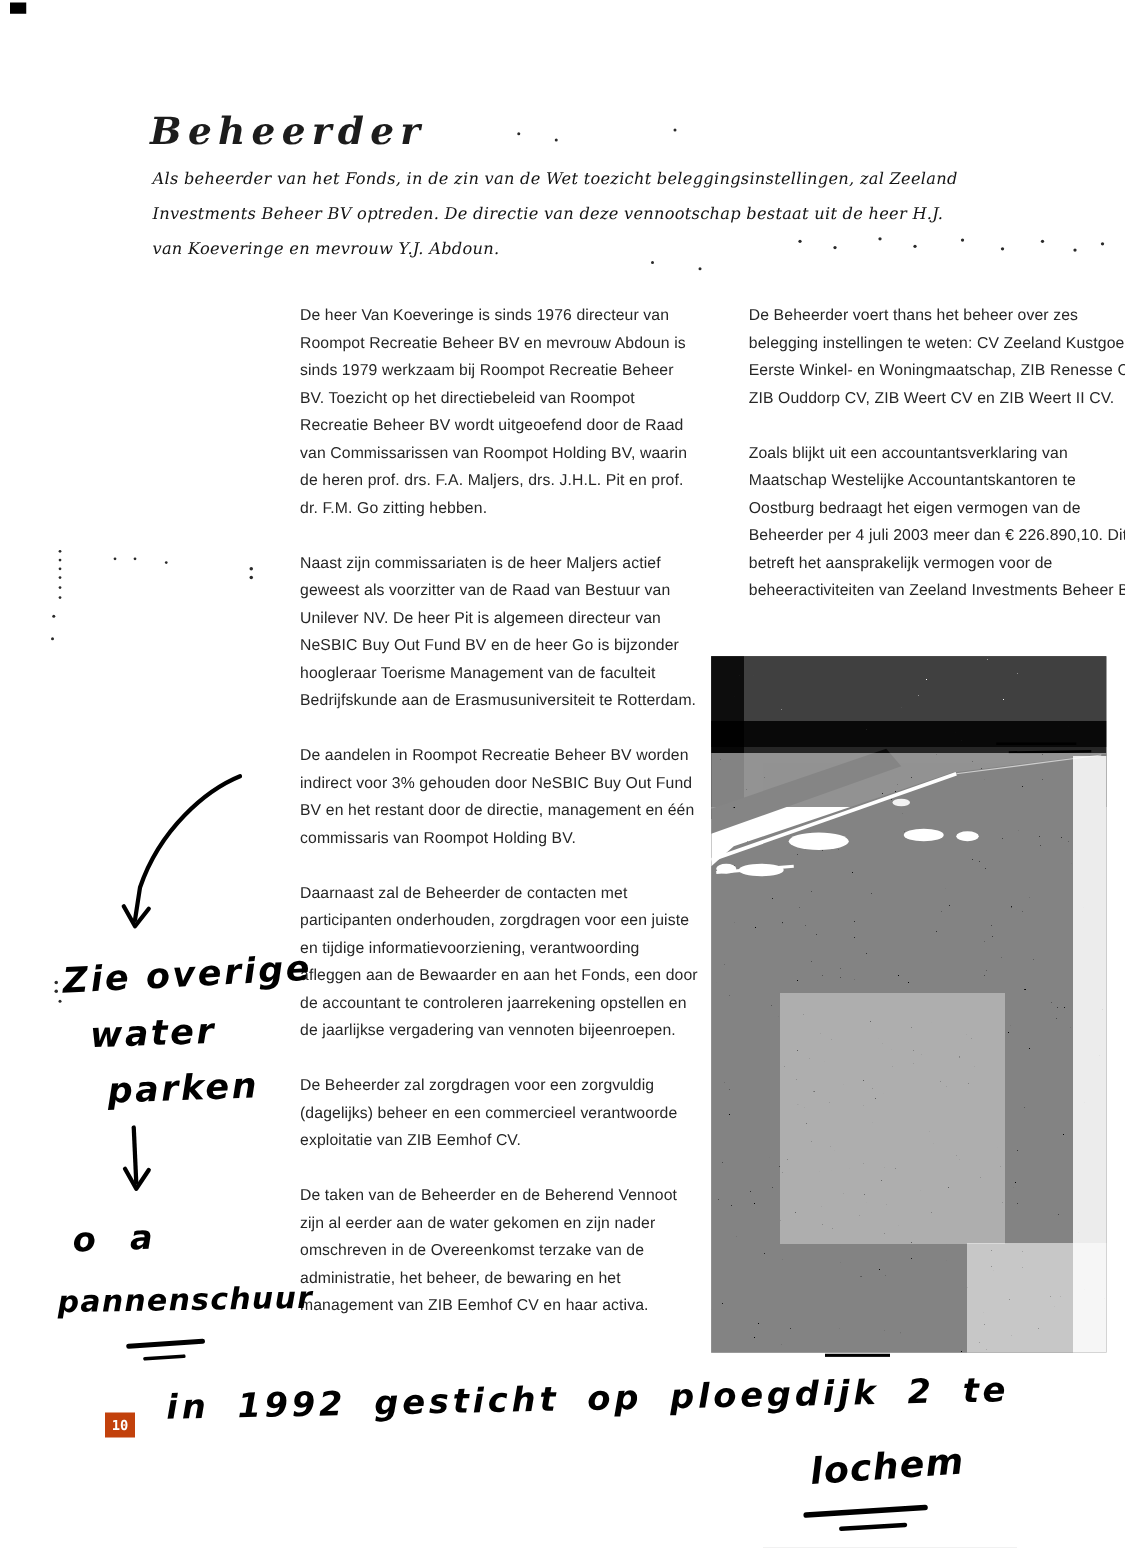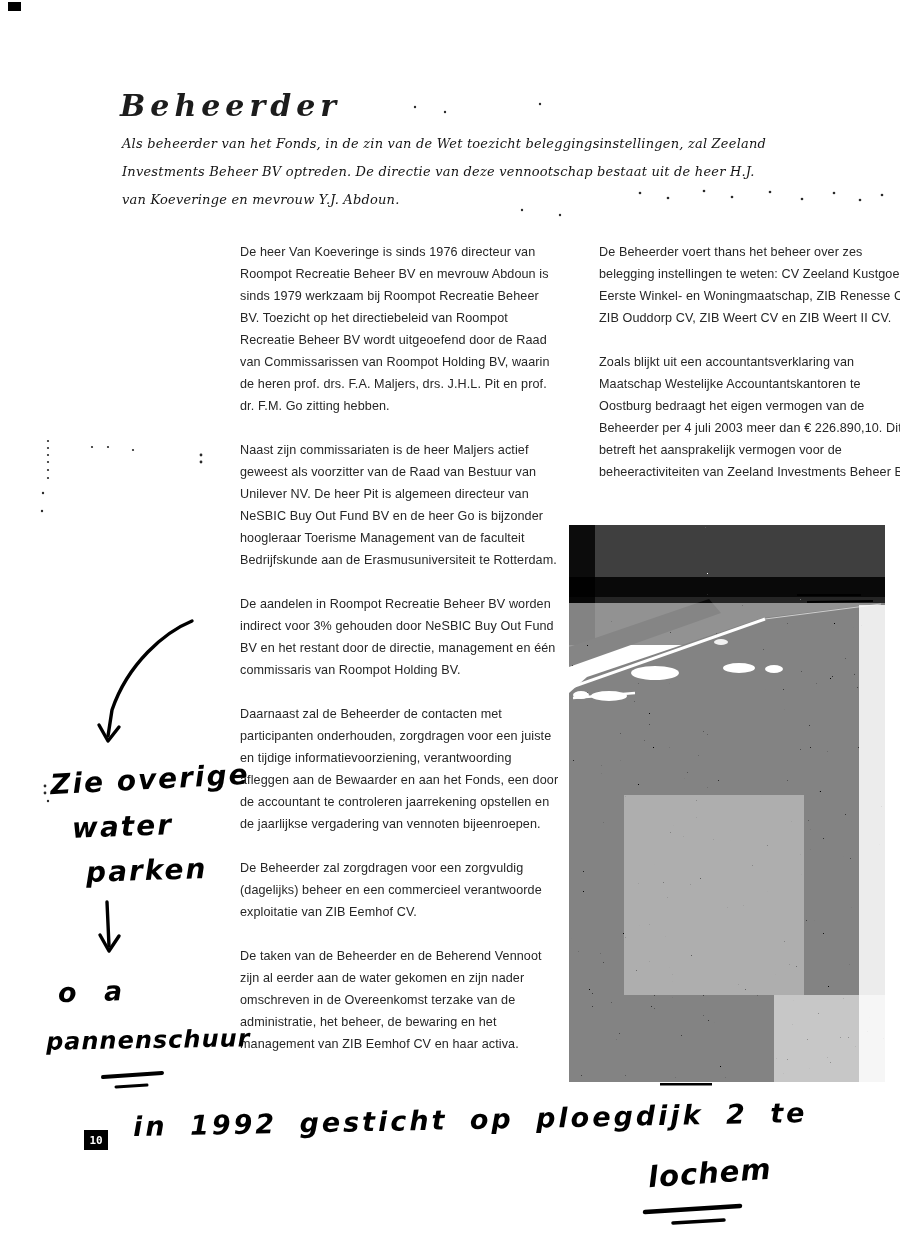--- a/index.html
+++ b/index.html
@@ -17,21 +17,21 @@
   .photo{left:569px;top:525px;width:316px;height:557px;background:#000;}
   .photo svg{display:block;}
   .hw{font-family:"DejaVu Sans", cursive;font-weight:700;font-style:italic;color:#000;white-space:nowrap;}
   .hw-see1{left:50px;top:763px;font-size:28px;letter-spacing:2px;transform:rotate(-3deg);}
   .hw-see2{left:72px;top:810px;font-size:28px;letter-spacing:2px;transform:rotate(-2deg);}
   .hw-see3{left:86px;top:854px;font-size:28px;letter-spacing:2px;transform:rotate(-2deg);}
   .hw-oa1{left:58px;top:976px;font-size:27px;letter-spacing:9px;transform:rotate(-2deg);}
   .hw-oa2{left:46px;top:1026px;font-size:24px;letter-spacing:1px;transform:rotate(-1deg);}
   .hw-bottom1{left:133px;top:1104px;font-size:27px;letter-spacing:3px;word-spacing:10px;transform:rotate(-1.2deg);}
   .hw-bottom2{left:648px;top:1156px;font-size:29px;letter-spacing:1px;transform:rotate(-4deg);}
-  .page-num{left:84px;top:1130px;width:24px;height:20px;background:#000000;color:#fff;
+  .page-num{left:84px;top:1130px;width:24px;height:20px;background:#c2410c;color:#fff;
             font-family:"DejaVu Sans Mono", monospace;font-size:11px;font-weight:bold;
             display:flex;align-items:center;justify-content:center;}
   .overlay{left:0;top:0;pointer-events:none;}
 </style>
 </head>
 <body>
 
 <div class="page">
 
   <h1 class="abs doc-title">Beheerder</h1>

